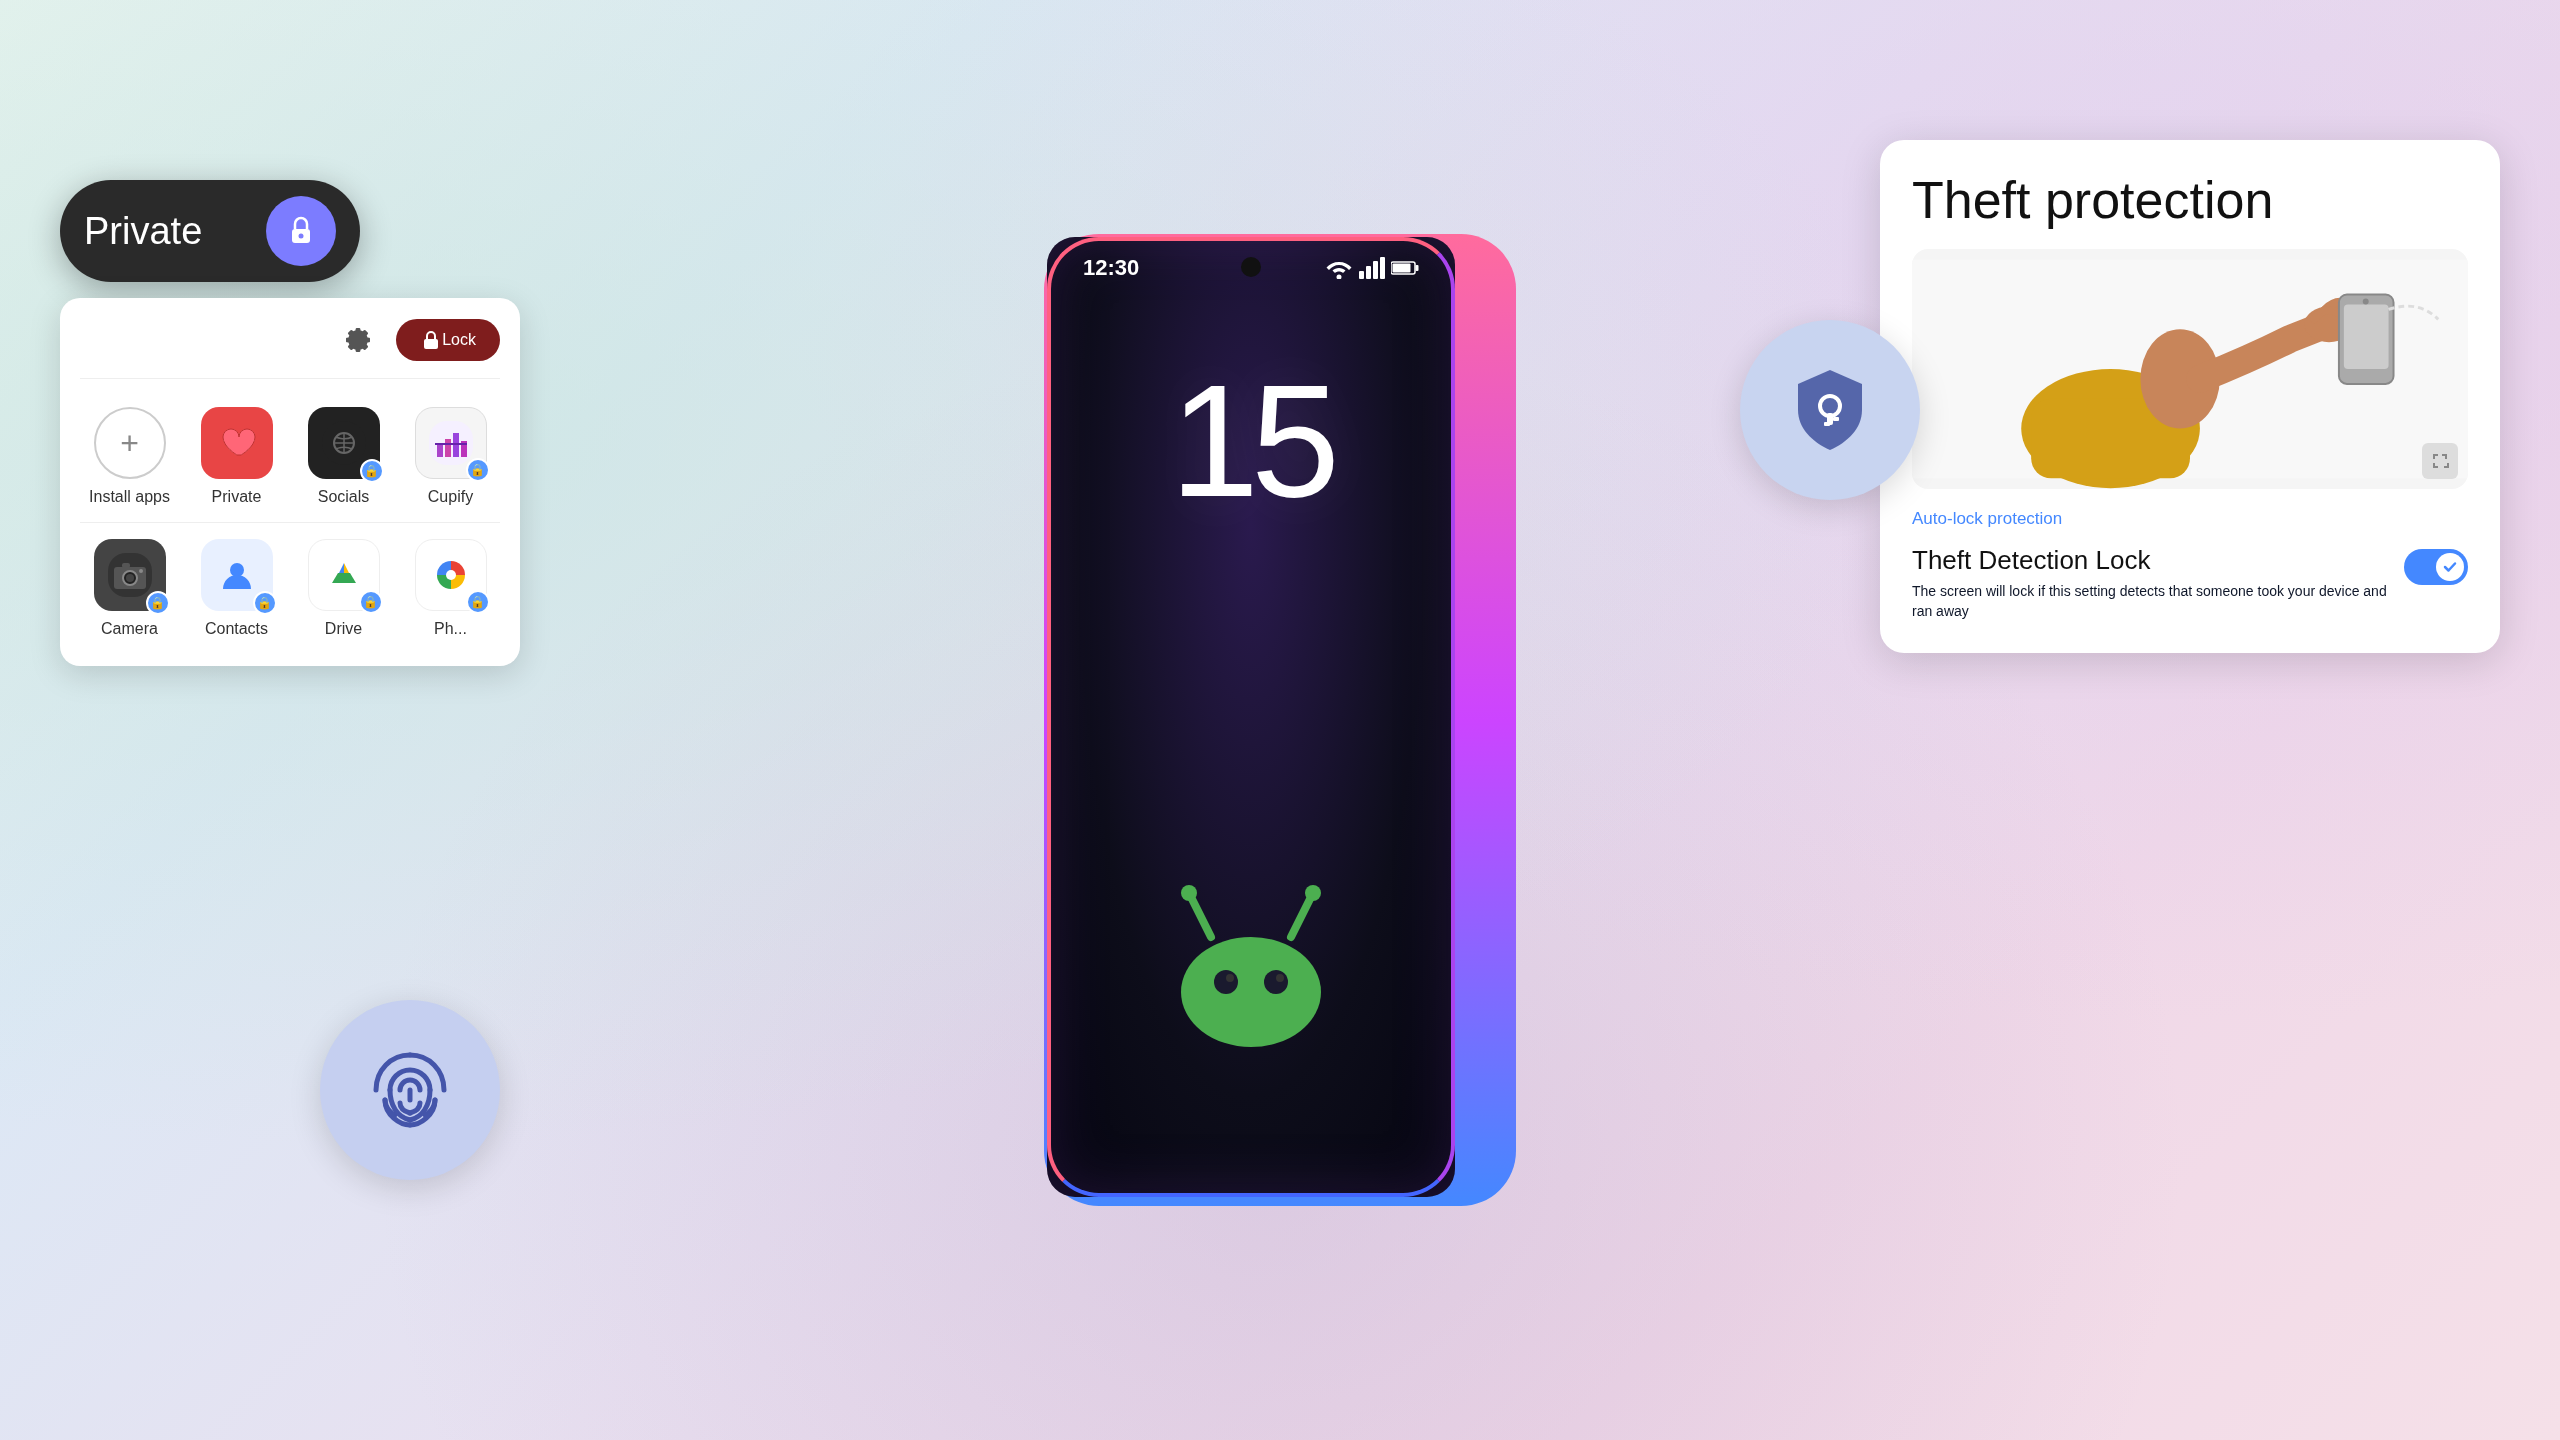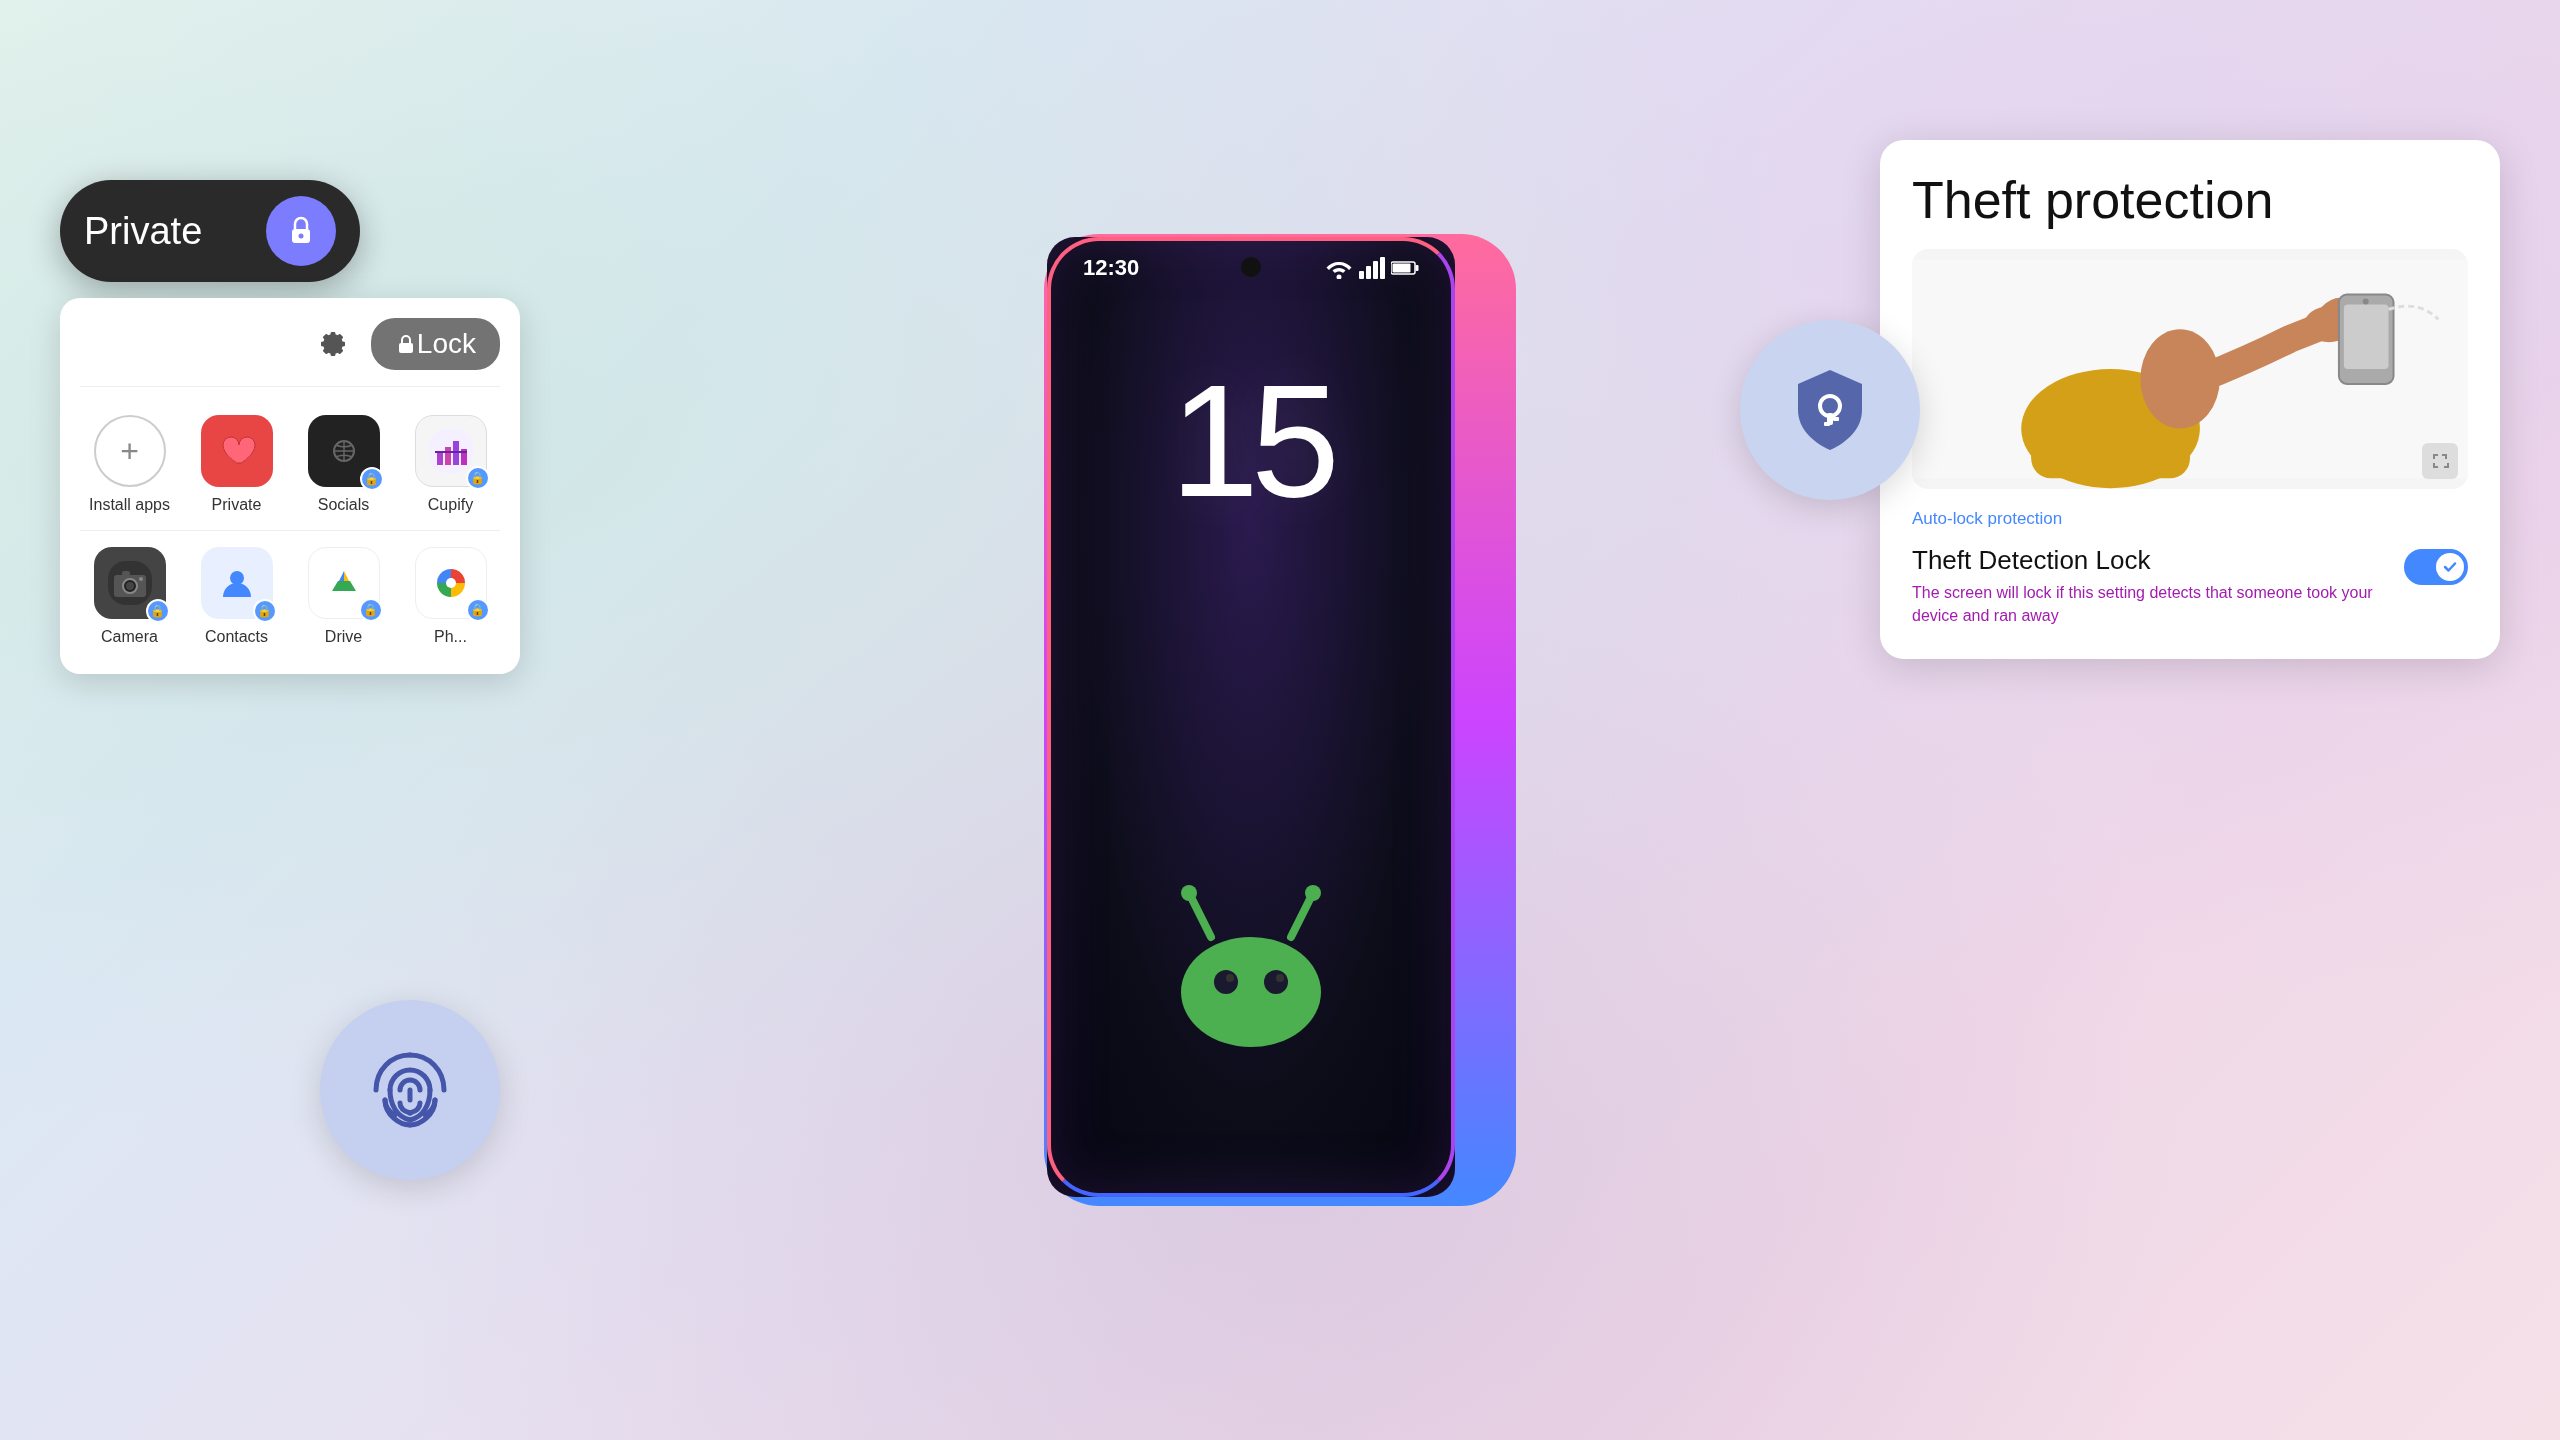--- a/index.html
+++ b/index.html
@@ -178,25 +178,25 @@
       width: 44px;
       height: 44px;
       display: flex;
       align-items: center;
       justify-content: center;
       font-size: 24px;
       color: #555;
     }
 
     .lock-btn {
-      background: #737373;
+      background: #7f1d1d;
       color: white;
       border-radius: 24px;
       padding: 10px 24px;
-      font-size: 28px;
+      font-size: 16px;
       font-weight: 500;
       display: flex;
       align-items: center;
     }
 
     .app-grid {
       display: grid;
       grid-template-columns: repeat(4, 1fr);
       gap: 8px;
     }
@@ -330,22 +330,22 @@
     }
 
     .detection-lock-title {
       font-size: 26px;
       font-weight: 500;
       color: #111;
       margin-bottom: 6px;
     }
 
     .detection-lock-desc {
-      font-size: 16px;
-      color: #a21caf;
+      font-size: 14px;
+      color: #0f172a;
       line-height: 1.4;
     }
 
     .toggle-switch {
       width: 64px;
       height: 36px;
       background: #4488ff;
       border-radius: 18px;
       position: relative;
       flex-shrink: 0;

